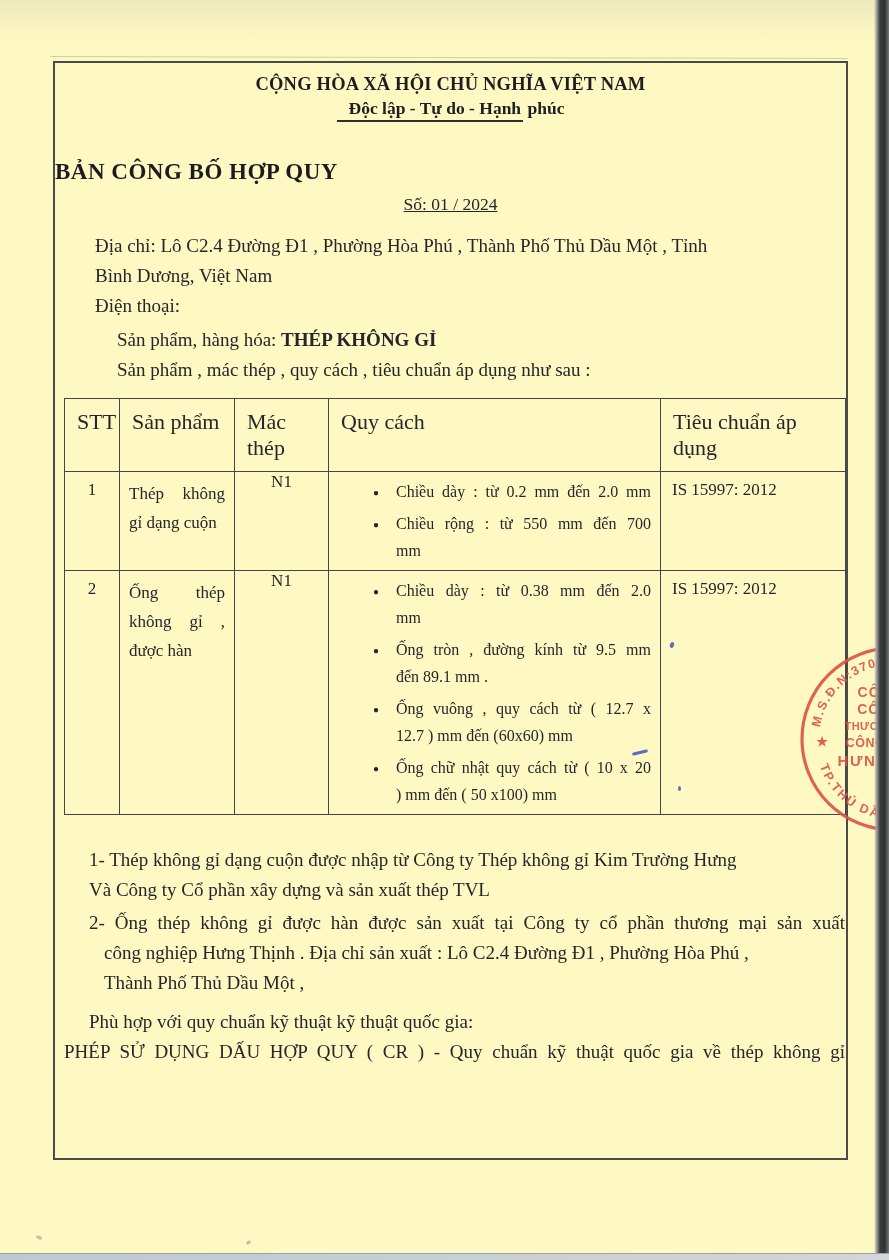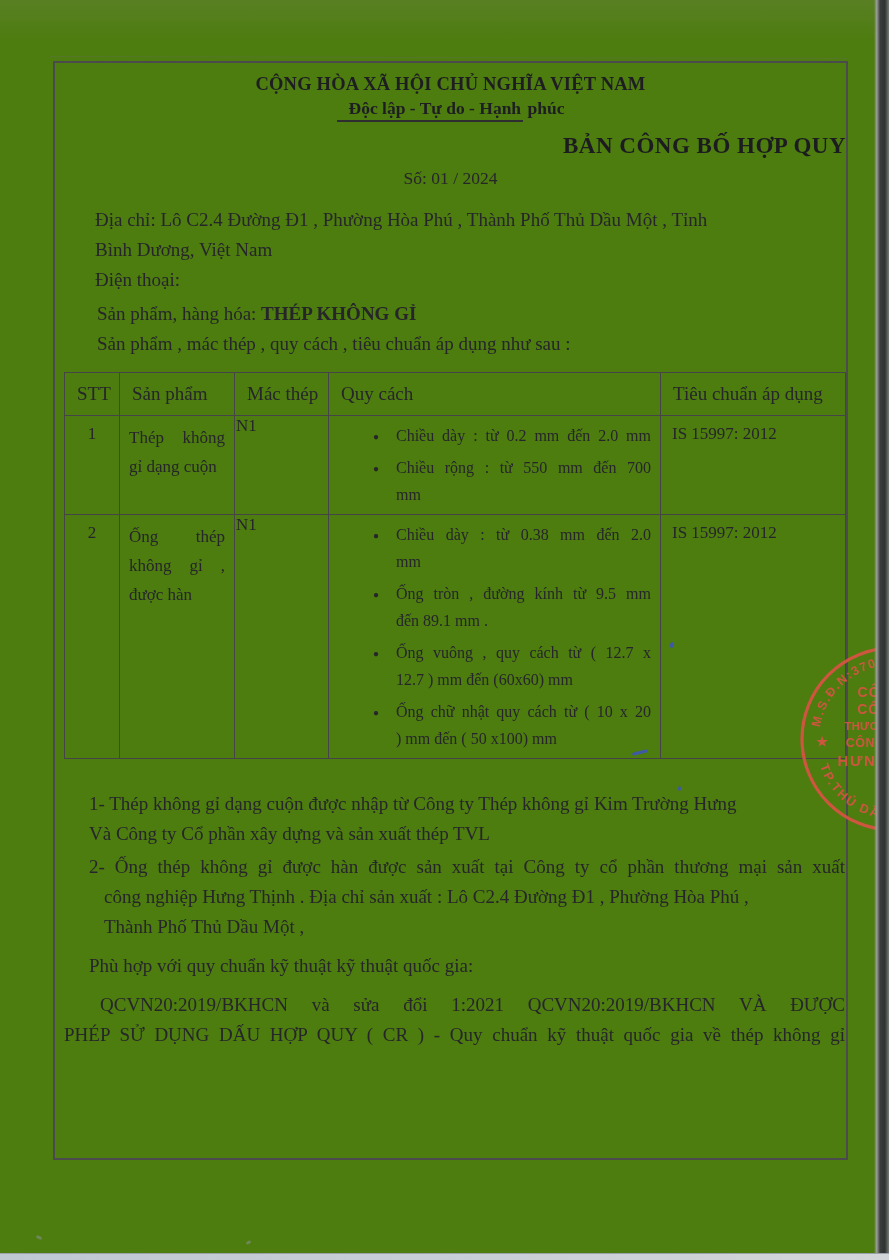--- a/index.html
+++ b/index.html
@@ -1,19 +1,19 @@
 <!DOCTYPE html>
 <html><head>
 <meta charset="utf-8">
 <style>
   html,body{margin:0;padding:0;}
   body{background:#e9e9e7;}
   .page{
     position:relative; width:889px; height:1260px;
-    background:#4d7c0f; overflow:hidden;
+    background:#fef9c3; overflow:hidden;
     font-family:"Liberation Serif","DejaVu Serif",serif;
     color:#26262a;
   }
   .top-shade{position:absolute;top:0;left:0;right:0;height:42px;
     background:linear-gradient(180deg, rgba(150,150,145,.16), rgba(150,150,145,0));}
   .pre-border-line{position:absolute;top:57px;left:50px;width:798px;height:1px;
     background:rgba(110,110,108,.30);transform:rotate(.15deg);}
   
   .edge-right{position:absolute;top:0;right:0;width:15px;height:1256px;
     background:linear-gradient(to right, rgba(170,170,165,0) 0%, #9b9e9a 18%, #3a3e3c 40%, #2f3331 72%, #787c78 100%);}
@@ -24,36 +24,36 @@
   .speck1{left:36px;top:1236px;width:6px;height:3px;transform:rotate(25deg);}
   .speck2{left:246px;top:1241px;width:5px;height:3px;transform:rotate(-30deg);}
 
   .border-box{
     position:absolute; left:53px; top:61px; width:795px; height:1099px;
     border:2px solid #4b4b4d; box-sizing:border-box;
   }
   .nat-title{margin-top:11px;text-align:center;font-weight:bold;font-size:18.5px;letter-spacing:.2px;color:#1e1e22;}
   .motto{margin-top:3px;text-align:center;font-weight:bold;font-size:17.5px;color:#1e1e22;}
   .motto-u{border-bottom:2.5px solid #2e2e30;padding:0 2px 2px 12px;}
-  .doc-title{margin-top:14px;text-align:right;font-weight:bold;font-size:23px;letter-spacing:.5px;color:#1c1c20;}
-  .doc-number{margin-top:9px;text-align:center;font-size:17.5px;}
+  .doc-title{margin-top:40px;text-align:left;font-weight:bold;font-size:23px;letter-spacing:.5px;color:#1c1c20;}
+  .doc-number{margin-top:9px;text-align:center;font-size:17.5px;text-decoration:underline;}
 
   .info{margin:16px 30px 0 40px;font-size:19px;line-height:30px;}
   .line{white-space:nowrap;}
-  .indent6{margin-left:2px;}
+  .indent6{margin-left:22px;}
   .gap4{margin-top:4px;}
   .bold{font-weight:bold;}
 
   table.spec{margin:13px 0 0 9px;width:781px;border-collapse:collapse;table-layout:fixed;}
   table.spec th, table.spec td{border:1.6px solid #454548;vertical-align:top;box-sizing:border-box;}
-  table.spec th{font-weight:normal;font-size:19px;text-align:left;padding:10px 8px 10px 12px;}
+  table.spec th{font-weight:normal;font-size:22px;text-align:left;padding:10px 8px 10px 12px;}
   th.h-stt{text-align:center;padding:10px 2px;}
   td.c-stt{text-align:center;padding-top:8px;font-size:17px;}
   td.c-sp{padding:7px 9px;font-size:17px;line-height:29px;}
-  td.c-mt{padding-top:0;font-size:17px;}
+  td.c-mt{text-align:center;padding-top:0;font-size:17px;}
   td.c-qc{padding:6px 0;}
   td.c-tc{padding:8px 6px 0 11px;font-size:17px;}
   .qitem{position:relative;padding-left:67px;line-height:27px;font-size:16px;}
   .qitem + .qitem{margin-top:5px;}
   .bullet{position:absolute;left:44px;top:1px;font-size:10px;}
   .qtext{width:255px;}
   .jline{text-align:justify;text-align-last:justify;}
   .lline{text-align:left;white-space:nowrap;}
 
   .notes{margin:30px 0 0 9px;width:781px;font-size:19px;line-height:30px;}
@@ -180,21 +180,20 @@
     </tbody>
       </table>
 
     <div class="notes">
       <div class="nline n-ml25">1- Thép không gỉ dạng cuộn được nhập từ Công ty Thép không gỉ Kim Trường Hưng</div>
       <div class="nline n-ml25">Và Công ty Cổ phần xây dựng và sản xuất thép TVL</div>
       <div class="nline n-ml25 stretch gt3">2- Ống thép không gỉ được hàn được sản xuất tại Công ty cổ phần thương mại sản xuất</div>
       <div class="nline n-ml40">công nghiệp Hưng Thịnh . Địa chỉ sản xuất : Lô C2.4 Đường Đ1 , Phường Hòa Phú ,</div>
       <div class="nline n-ml40">Thành Phố Thủ Dầu Một ,</div>
       <div class="nline n-ml25 gt1">Phù hợp với quy chuẩn kỹ thuật kỹ thuật quốc gia:</div>
-      <div class="nline n-ml36 stretch gt1">QCVN20:2019/BKHCN và sửa đổi 1:2021 QCVN20:2019/BKHCN VÀ ĐƯỢC</div>
       <div class="nline stretch">PHÉP SỬ DỤNG DẤU HỢP QUY ( CR ) -  Quy chuẩn kỹ thuật quốc gia về thép không gỉ</div>
     </div>
   </div>
 
   <svg class="stamp" width="250" height="240" viewBox="760 620 250 240">
     <circle cx="893" cy="739" r="91" fill="none" stroke-width="3.2" stroke="#dc5245"></circle>
     <path id="arcTop" d="M 819 739 A 74 74 0 0 1 967 739" fill="none"></path>
     <path id="arcBottom" d="M 816 742 A 77 77 0 0 0 970 742" fill="none"></path>
     <g font-family="Liberation Sans, sans-serif" font-weight="bold" fill="#dc5245">
       <text font-size="12.5" letter-spacing="1.5">

